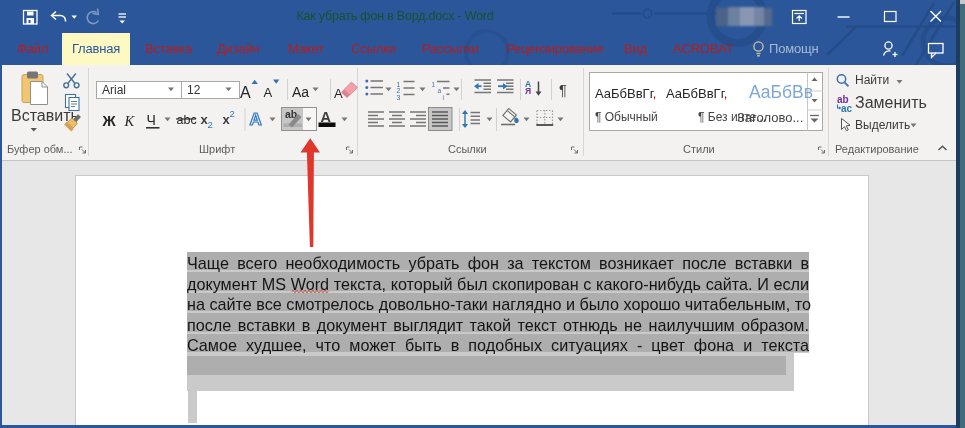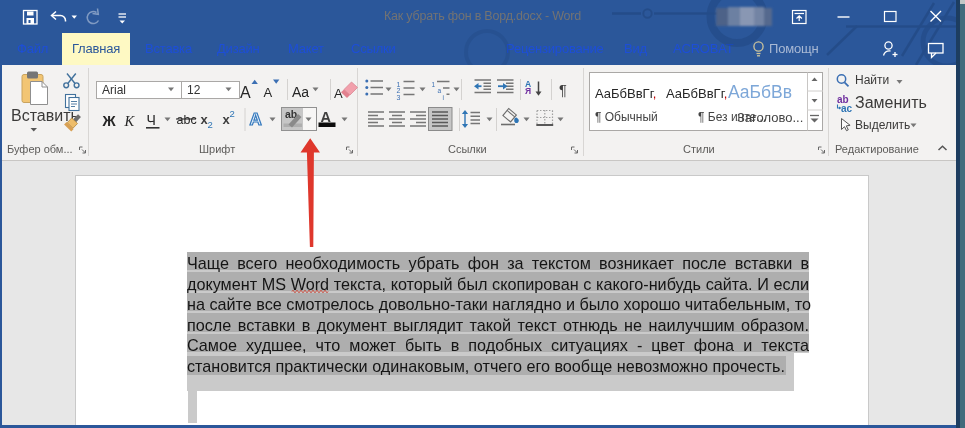--- a/index.html
+++ b/index.html
@@ -1,21 +1,21 @@
 <!DOCTYPE html>
 <html><head><meta charset="utf-8"><style>
 html,body{margin:0;padding:0}
 #w{position:relative;width:965px;height:428px;overflow:hidden;background:#e7e7e7;font-family:"Liberation Sans",sans-serif}
 .abs{position:absolute}
 
 #titlebar{left:0;top:0;width:965px;height:33px;background:#2b579a}
 #tabrow{left:0;top:33px;width:965px;height:32px;background:#2b579a}
-.tab{position:absolute;top:33px;height:32px;line-height:32px;color:#1d4ed8;font-size:13px;letter-spacing:-0.2px;white-space:nowrap}
+.tab{position:absolute;top:33px;height:32px;line-height:32px;color:#b91c1c;font-size:13px;letter-spacing:-0.2px;white-space:nowrap}
 #activetab{position:absolute;left:62px;top:33px;width:68px;height:32px;background:#fef9c3;color:#2b579a;font-size:13px;letter-spacing:-0.2px;line-height:32px;text-align:center}
-#title{position:absolute;left:0;top:0;width:965px;height:33px;line-height:32px;color:#737373;font-size:12.5px;letter-spacing:-0.2px;text-align:center}
+#title{position:absolute;left:0;top:0;width:790px;height:33px;line-height:32px;color:#14532d;font-size:12.5px;letter-spacing:-0.2px;text-align:center}
 
 #ribbon{left:0;top:65px;width:957px;height:95px;background:#f3f2f1;border-bottom:1px solid #c8c6c4}
 .gsep{position:absolute;top:3px;width:1px;height:88px;background:#d8d6d4}
 .glabel{position:absolute;top:77px;height:15px;font-size:11px;line-height:15px;color:#5c5b59;white-space:nowrap}
 .combo{position:absolute;background:#fff;border:1px solid #aaa8a6;font-size:12px;color:#333;line-height:16px}
 .btxt{position:absolute;color:#3b3a39;white-space:nowrap}
 
 #doc{left:0;top:161px;width:957px;height:264px;background:#e7e7e7}
 #page{position:absolute;left:75px;top:14px;width:792px;height:250px;background:#fff;border-left:1px solid #c9c9c9;border-top:1px solid #c9c9c9;border-right:1px solid #c9c9c9}
 .selrect{position:absolute;background:#aeaeae}
@@ -30,20 +30,21 @@
 
 <div class="abs" id="titlebar"></div>
 <div class="abs" id="tabrow"></div>
 <div id="title">Как убрать фон в Ворд.docx - Word</div>
 <div id="activetab">Главная</div>
 <div class="tab" style="left:17px">Файл</div>
 <div class="tab" style="left:145px">Вставка</div>
 <div class="tab" style="left:217px">Дизайн</div>
 <div class="tab" style="left:288px">Макет</div>
 <div class="tab" style="left:351px">Ссылки</div>
+<div class="tab" style="left:422px">Рассылки</div>
 <div class="tab" style="left:506px">Рецензирование</div>
 <div class="tab" style="left:624px">Вид</div>
 <div class="tab" style="left:673px">ACROBAT</div>
 <div class="tab" style="left:769px;color:#a9b9d4">Помощн</div>
 
 <div class="abs" id="ribbon"></div>
 
 <div class="gsep" style="left:88px;top:68px"></div>
 <div class="gsep" style="left:357px;top:68px"></div>
 <div class="gsep" style="left:583px;top:68px"></div>
@@ -61,21 +62,21 @@
 <div class="combo" style="left:181px;top:81px;width:52px;height:16px;padding-left:5px">12</div>
 
 <div class="btxt" style="left:855px;top:74px;font-size:12px;line-height:13px">Найти</div>
 <div class="btxt" style="left:855px;top:96px;font-size:16px;line-height:13px">Заменить</div>
 <div class="btxt" style="left:855px;top:119px;font-size:12px;line-height:13px">Выделить</div>
 
 <div class="abs" style="left:589px;top:72px;width:218px;height:57px;background:#fff;border:1px solid #aaa8a6"></div>
 <div class="abs" style="left:807px;top:72px;width:16px;height:59px;background:#fff;border:1px solid #aaa8a6;border-left:1px solid #c8c6c4;box-sizing:border-box"></div>
 <div class="btxt" style="left:595px;top:86px;font-size:13px;color:#262626">АаБбВвГг<span style="color:#c00000">,</span></div>
 <div class="btxt" style="left:666px;top:86px;font-size:13px;color:#262626">АаБбВвГг<span style="color:#c00000">,</span></div>
-<div class="btxt" style="left:728px;top:82px;font-size:17.5px;color:#7da7d8">АаБбВв</div>
+<div class="btxt" style="left:749px;top:82px;font-size:17.5px;color:#7da7d8">АаБбВв</div>
 <div class="btxt" style="left:595px;top:110px;font-size:12px;color:#444">¶ Обычный</div>
 <div class="btxt" style="left:698px;top:110px;font-size:12px;color:#444">¶ Без инте...</div>
 <div class="btxt" style="left:737px;top:110px;font-size:13px;color:#444">Заголово...</div>
 
 <div class="abs" id="doc">
   <div id="page"></div>
 </div>
 
 <div class="selrect" style="left:187px;top:251.5px;width:622px;height:101px;background:#cacaca"></div>
 <div class="selrect" style="left:187px;top:251.6px;width:622px;height:18.6px"></div>
@@ -85,21 +86,20 @@
 <div class="selrect" style="left:187px;top:333.9px;width:622px;height:18.6px"></div>
 <div class="selrect" style="left:187px;top:352.5px;width:607px;height:38px;background:#cacaca"></div>
 <div class="selrect" style="left:187px;top:356.2px;width:599px;height:19px"></div>
 <div class="selrect" style="left:188px;top:390.5px;width:8.5px;height:32px;background:#cacaca"></div>
 
 <div class="txtline" style="top:253.1px">Чаще всего необходимость убрать фон за текстом возникает после вставки в</div>
 <div class="txtline" style="top:273.7px">документ MS <span>Word</span> текста, который был скопирован с какого-нибудь сайта. И если</div>
 <div class="txtline" style="top:294.3px">на сайте все смотрелось довольно-таки наглядно и было хорошо читабельным, то</div>
 <div class="txtline" style="top:314.8px">после вставки в документ выглядит такой текст отнюдь не наилучшим образом.</div>
 <div class="txtline" style="top:335.4px">Самое худшее, что может быть в подобных ситуациях - цвет фона и текста</div>
-<div class="txtline" style="top:356px;text-align-last:left">становится практически одинаковым, отчего его вообще невозможно прочесть.</div>
 
 <div class="abs" id="lborder"></div>
 <div class="abs" id="bborder"></div>
 <div class="abs" id="rline"></div>
 <div class="abs" id="rband"></div>
 
 <svg class="abs" style="left:0;top:0" width="965" height="428" viewBox="0 0 965 428" font-family="Liberation Sans, sans-serif">
 <defs>
         <filter id="bl1" x="-20%" y="-20%" width="140%" height="140%">
           <feGaussianBlur stdDeviation="1.3"></feGaussianBlur>

